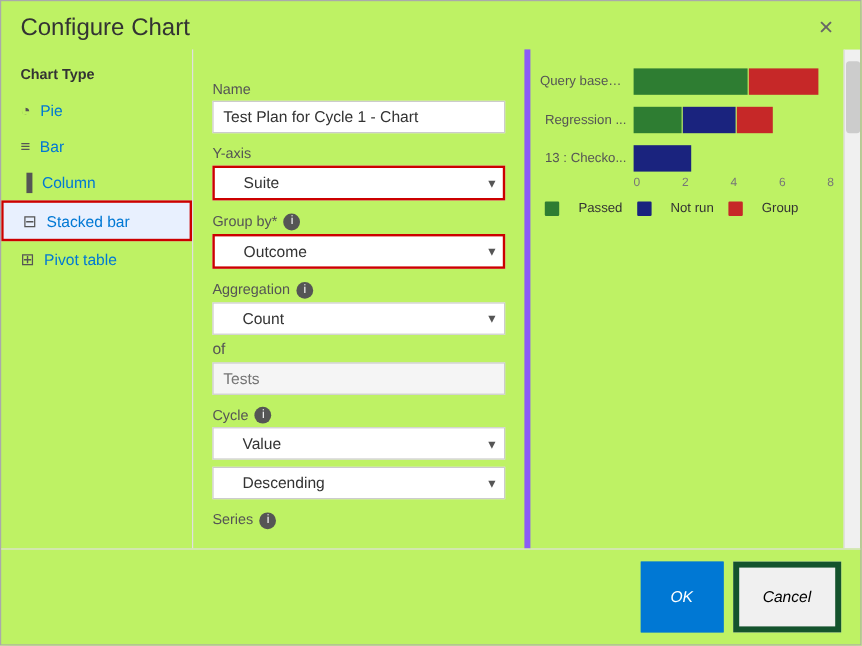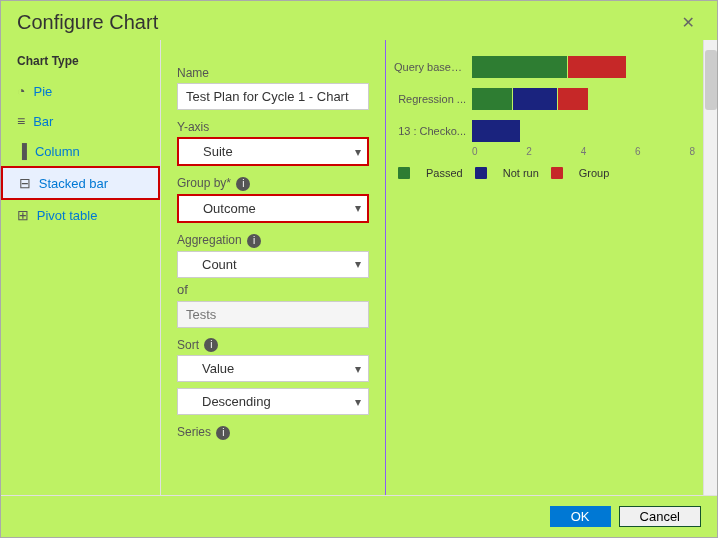--- a/index.html
+++ b/index.html
@@ -148,23 +148,23 @@
       color: #fff;
       font-size: 10px;
       text-align: center;
       line-height: 14px;
       cursor: pointer;
       margin-left: 2px;
       vertical-align: middle;
     }
     
     .preview-panel {
-      width: 332px;
+      width: 280px;
       padding: 10px 8px 10px 8px;
-      border-left: 1px solid #8b5cf6;
+      border-left: 5px solid #8b5cf6;
       display: flex;
       flex-direction: column;
       position: relative;
       overflow: hidden;
     }
     .scrollbar-area {
       position: absolute;
       right: 0;
       top: 0;
       bottom: 0;
@@ -252,25 +252,26 @@
     
     .dialog-footer {
       display: flex;
       justify-content: flex-end;
       align-items: center;
       padding: 10px 16px;
       gap: 8px;
       border-top: 1px solid #e0e0e0;
     }
     .btn {
-      padding: 2px 20px;
+      padding: 17px 20px;
       font-size: 13px;
       cursor: pointer;
-      border: 1px solid #14532d;
+      border: 5px solid #14532d;
       background: #f0f0f0;
+      font-style: italic;
     }
     .btn.primary {
       background: #0078d4;
       color: #fff;
       border-color: #0078d4;
     }
   </style>
 </head>
 <body>
 
@@ -340,21 +341,21 @@
         <select class="select-box">
           <option>Count</option>
           <option>Sum</option>
         </select>
       </div>
 
       <div class="of-label">of</div>
       <input class="text-input disabled" type="text" placeholder="Tests" readonly="" style="">
 
       <div class="field-label">
-        <span>Sort</span>
+        <span>Cycle</span>
         <span class="info-icon">i</span>
       </div>
       <div class="select-wrapper" style="margin-bottom:6px;">
         <select class="select-box">
           <option>Value</option>
           <option>Label</option>
         </select>
       </div>
       <div class="select-wrapper">
         <select class="select-box">

